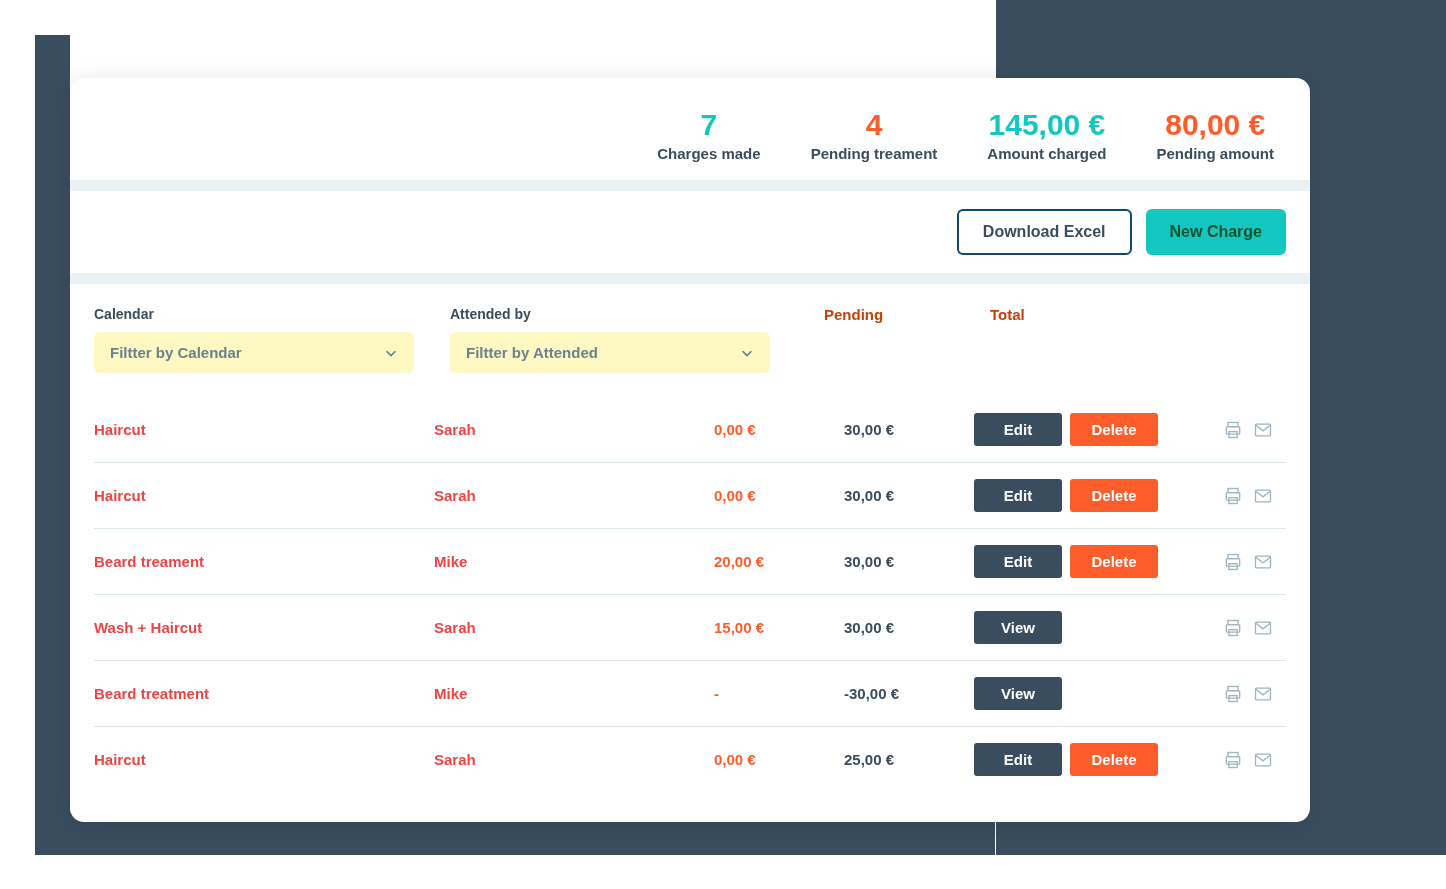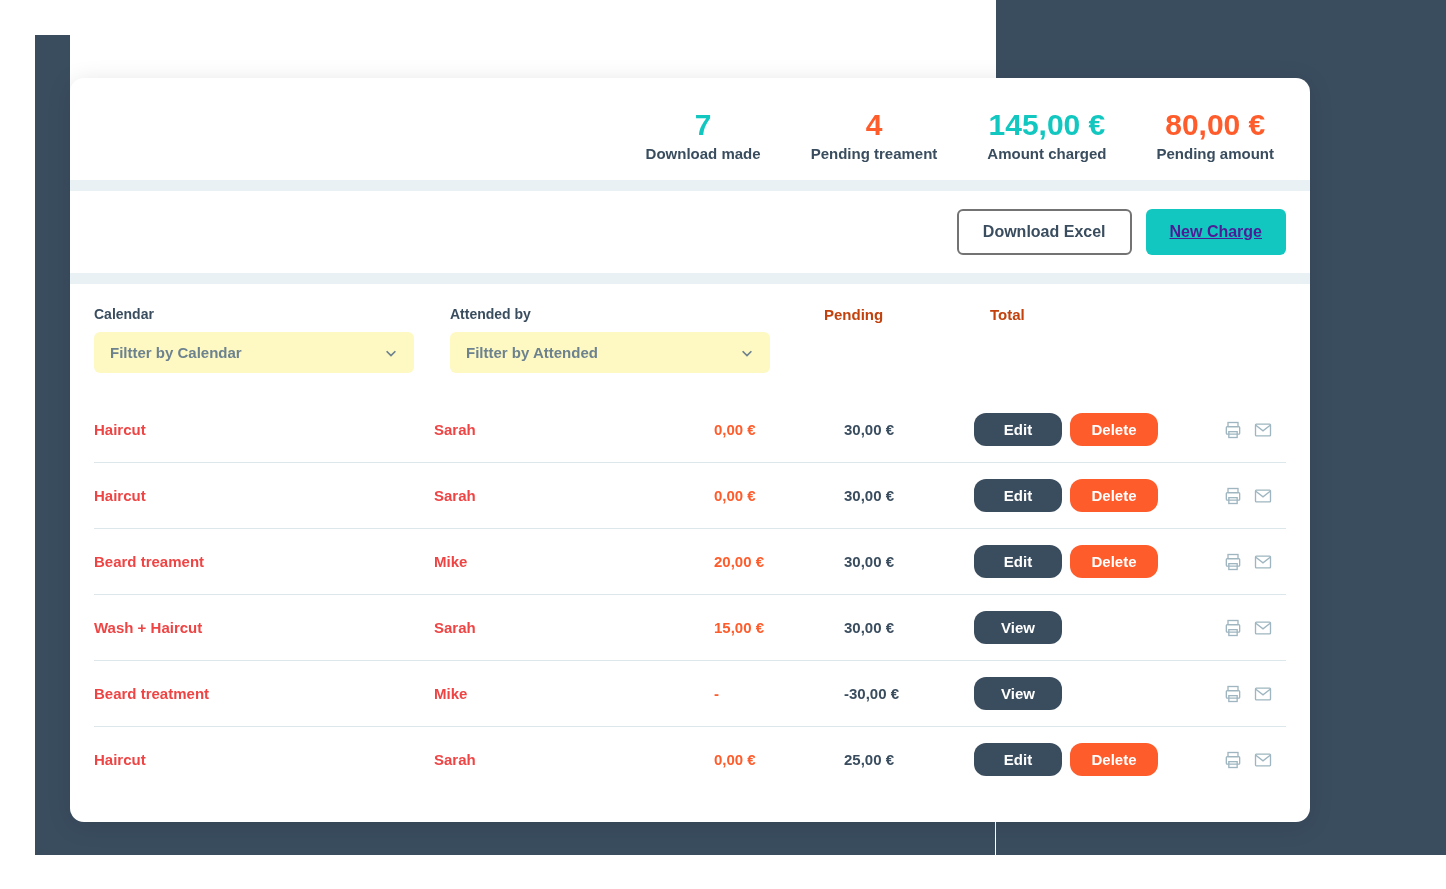--- a/index.html
+++ b/index.html
@@ -60,26 +60,25 @@
       padding: 12px 24px;
       border-radius: 6px;
       font-size: 16px;
       font-weight: 700;
       cursor: pointer;
       border: none;
     }
     .btn-outline {
       background: #fff;
       color: #3a4d5f;
-      border: 2px solid #737373;
+      border: 2px solid #0c4a6e;
     }
     .btn-teal {
       background: #12c7c0;
-      color: #4c1d95;
-      text-decoration: underline;
+      color: #14532d;
     }
     .filters {
       display: flex;
       gap: 36px;
       padding: 22px 24px 10px;
     }
     .filter-col { display: flex; flex-direction: column; gap: 10px; }
     .filter-label {
       font-size: 14px;
       color: #3a4d5f;
@@ -118,21 +117,21 @@
       font-size: 15px;
       color: #ef4444;
       font-weight: 700;
     }
     .cell.pending-val { color: #ff5c2c; font-weight: 700; }
     .cell.total-val { color: #3a4d5f; font-weight: 700; }
     .row-actions { display: flex; gap: 8px; }
     .btn-sm {
       padding: 8px 0;
       width: 88px;
-      border-radius: 12px;
+      border-radius: 3px;
       font-size: 15px;
       font-weight: 700;
       color: #fff;
       border: none;
       cursor: pointer;
       text-align: center;
     }
     .btn-dark { background: #3a4d5f; }
     .btn-orange { background: #ff5c2c; }
     .row-icons {
@@ -160,21 +159,21 @@
 <div class="bg-block bg-top-right"></div>
 <div class="bg-block bg-left"></div>
 <div class="bg-block bg-right"></div>
 <div class="bg-block bg-bottom"></div>
 
 <div class="card">
 
   <div class="stats">
     <div class="stat">
       <div class="stat-value teal">7</div>
-      <div class="stat-label">Download made</div>
+      <div class="stat-label">Charges made</div>
     </div>
     <div class="stat">
       <div class="stat-value orange">4</div>
       <div class="stat-label">Pending treament</div>
     </div>
     <div class="stat">
       <div class="stat-value teal">145,00 €</div>
       <div class="stat-label">Amount charged</div>
     </div>
     <div class="stat">

